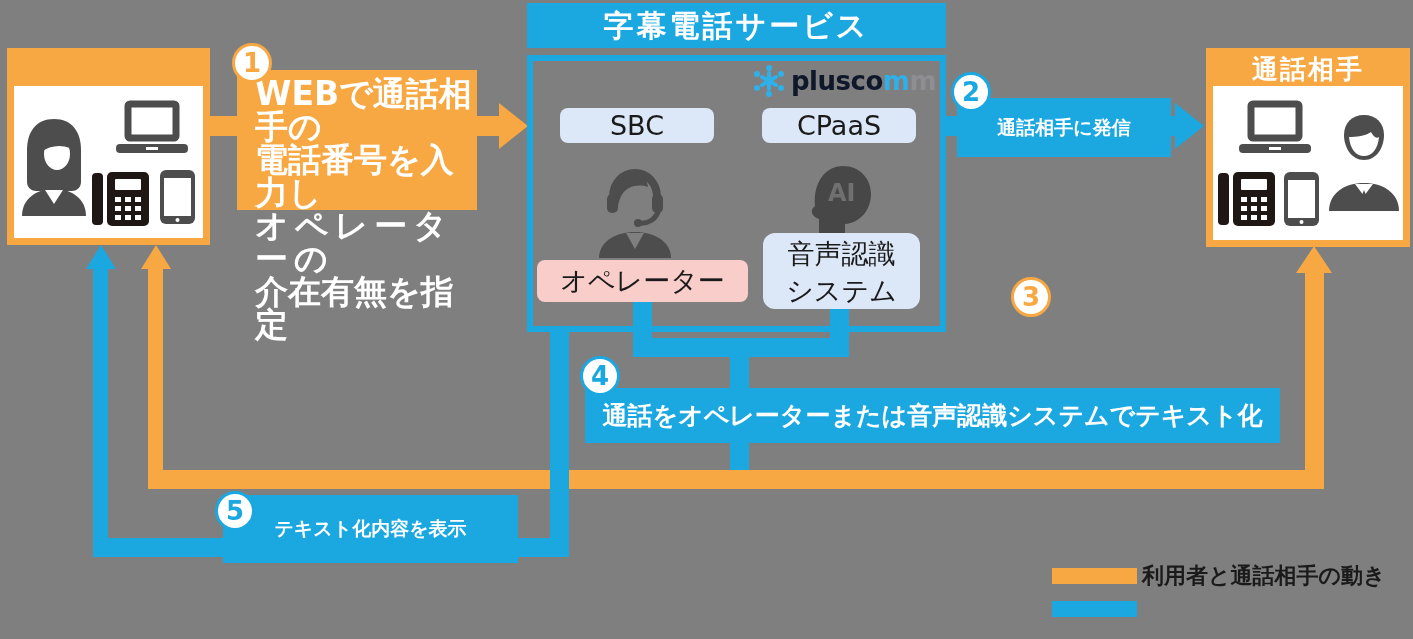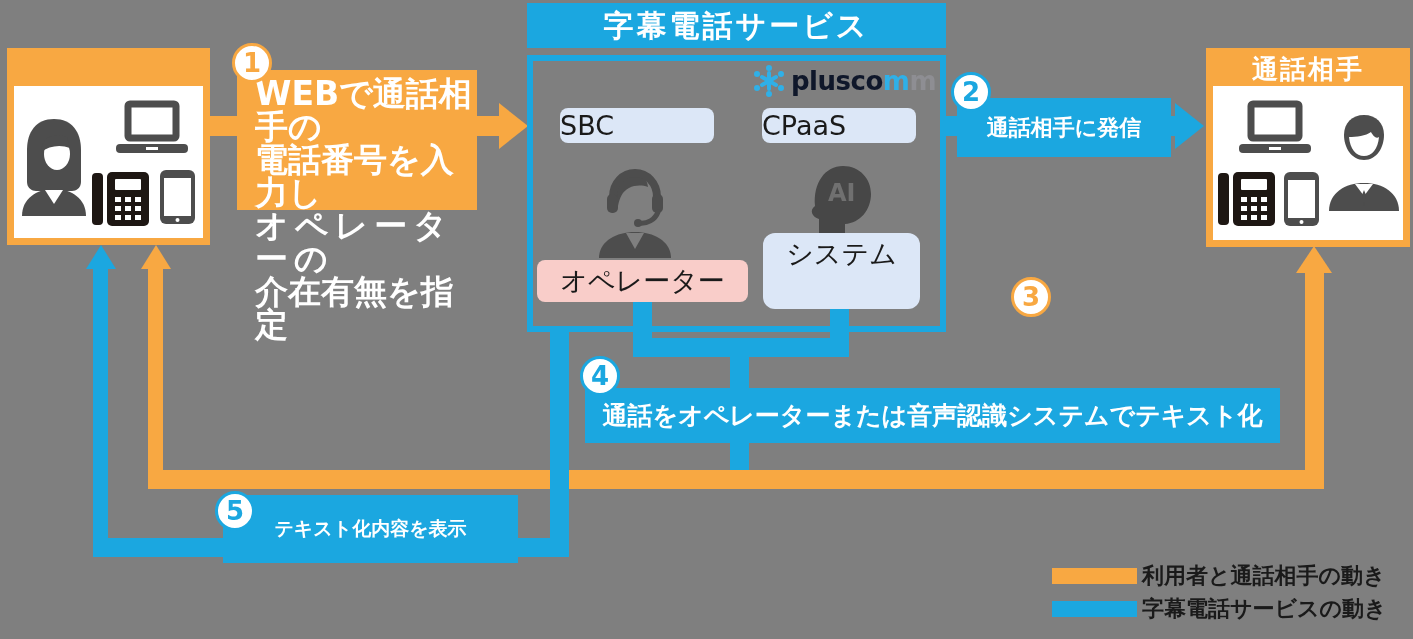--- a/index.html
+++ b/index.html
@@ -16,21 +16,21 @@
   .ebox .etitle{position:absolute;left:0;right:0;top:4px;text-align:center;
     color:#fff;font-weight:bold;font-size:26px;letter-spacing:2px;}
   .user-box{left:7px;top:48px;width:203px;height:197px;}
   .partner-box{left:1206px;top:48px;width:204px;height:199px;}
 
   .service-header{position:absolute;left:527px;top:3px;width:419px;height:45px;background:var(--blue);
     color:#fff;font-weight:bold;font-size:30px;letter-spacing:3px;text-align:center;line-height:45px;z-index:1;}
   .service-body{position:absolute;left:527px;top:55px;width:419px;height:277px;border:6px solid var(--blue);z-index:1;}
 
   .chipbox{position:absolute;background:var(--lavender);border-radius:8px;color:var(--text-dark);
-    font-size:27px;text-align:left;line-height:35px;}
+    font-size:27px;text-align:center;line-height:35px;}
   .sbc{left:27px;top:47px;width:154px;height:35px;}
   .cpaas{left:229px;top:47px;width:154px;height:35px;}
   .operator-label{position:absolute;left:4px;top:199px;width:211px;height:42px;background:var(--pink);
     border-radius:8px;color:var(--text-dark);font-size:27px;font-weight:500;text-align:center;line-height:42px;z-index:3;}
   .speech-label{position:absolute;left:230px;top:172px;width:157px;height:76px;background:var(--lavender);
     border-radius:12px;color:var(--text-dark);font-size:27px;font-weight:500;text-align:center;line-height:37px;padding-top:2px;z-index:3;}
   .op-icon{position:absolute;left:62px;top:104px;z-index:2;}
   .ai-icon{position:absolute;left:272px;top:100px;z-index:2;}
   .logo{position:absolute;left:218px;top:1px;height:38px;display:flex;align-items:center;gap:4px;}
   .logo-text{font-size:26px;font-weight:bold;letter-spacing:-0.5px;}
@@ -45,21 +45,21 @@
   .arr-up-o{border-left:15px solid transparent;border-right:15px solid transparent;border-bottom:24px solid var(--orange);}
   .arr-up-b{border-left:15px solid transparent;border-right:15px solid transparent;border-bottom:24px solid var(--blue);}
   .arr-up-o.big{border-left-width:18px;border-right-width:18px;border-bottom-width:27px;}
 
   
   .step{position:absolute;color:#fff;font-weight:bold;z-index:4;}
   .step.center{display:flex;align-items:center;justify-content:center;}
   .step1{left:237px;top:70px;width:240px;height:140px;background:var(--orange);
     padding:7px 0 0 18px;font-size:33px;line-height:33px;}
   .step1 .sp{letter-spacing:6px;}
-  .step2{left:957px;top:98px;width:214px;height:59px;background:var(--blue);font-size:22px;}
+  .step2{left:957px;top:98px;width:214px;height:59px;background:var(--blue);font-size:19px;}
   .step3{left:1017px;top:303px;width:396px;height:56px;background:var(--orange);font-size:24px;}
   .step4{left:585px;top:388px;width:695px;height:55px;background:var(--blue);font-size:25px;}
   .step5{left:223px;top:495px;width:295px;height:68px;background:var(--blue);font-size:19px;}
 
   .ncircle{position:absolute;width:40px;height:40px;border-radius:50%;background:#fff;
     display:flex;align-items:center;justify-content:center;font-size:26px;font-weight:bold;z-index:5;}
   .ncircle.o{background:#fff;border:3px solid var(--orange);color:var(--orange);}
   .ncircle.b{background:#fff;border:3px solid var(--blue);color:var(--blue);}
 
   
@@ -170,20 +170,21 @@
       <path d="M63 47c-3 8-11 12-19 11" stroke="var(--icon,#4D4D4D)" stroke-width="5" fill="none" stroke-linecap="round"></path>
       <circle cx="43" cy="58" r="4" fill="var(--icon,#4D4D4D)"></circle>
     </svg>
     <div class="operator-label">オペレーター</div>
 
     <svg class="ai-icon" width="70" height="76" viewBox="0 0 70 76">
       <path d="M14 75V58C7 56 4 49 10 45 8 22 20 5 38 5c17 0 28 13 28 28 0 16-11 29-26 30v12z" fill="#474747"></path>
       <text x="23" y="40" font-size="24" font-weight="bold" fill="#707070">AI</text>
     </svg>
     <div class="speech-label">
+      <div>音声認識</div>
       <div>システム</div>
     </div>
   </div>
 
   <div class="ebox partner-box z3">
     <div class="etitle">通話相手</div>
     <div class="ebody">
       <svg style="position:absolute;left:24px;top:14px" width="76" height="56" viewBox="0 0 76 56">
         <rect x="14" y="4" width="48" height="34" rx="2" fill="none" stroke="var(--icon,#4D4D4D)" stroke-width="7"></rect>
         <rect x="2" y="44" width="72" height="9" rx="4" fill="var(--icon,#4D4D4D)"></rect>
@@ -232,15 +233,14 @@
 
   <div class="ncircle o" style="left:232px;top:43px">1</div>
   <div class="ncircle b" style="left:951px;top:72px">2</div>
   <div class="ncircle o" style="left:1011px;top:277px">3</div>
   <div class="ncircle b" style="left:580px;top:356px">4</div>
   <div class="ncircle b" style="left:215px;top:491px">5</div>
 
   <div class="legend-swatch o" style="left:1052px;top:568px"></div>
   <div class="legend-label" style="left:1142px;top:561px">利用者と通話相手の動き</div>
   <div class="legend-swatch b" style="left:1052px;top:601px"></div>
-  <div class="legend-label" style="left:1142px;top:594px">字幕電話サービスの動き</div>
 
 </div>
 
 </body></html>

